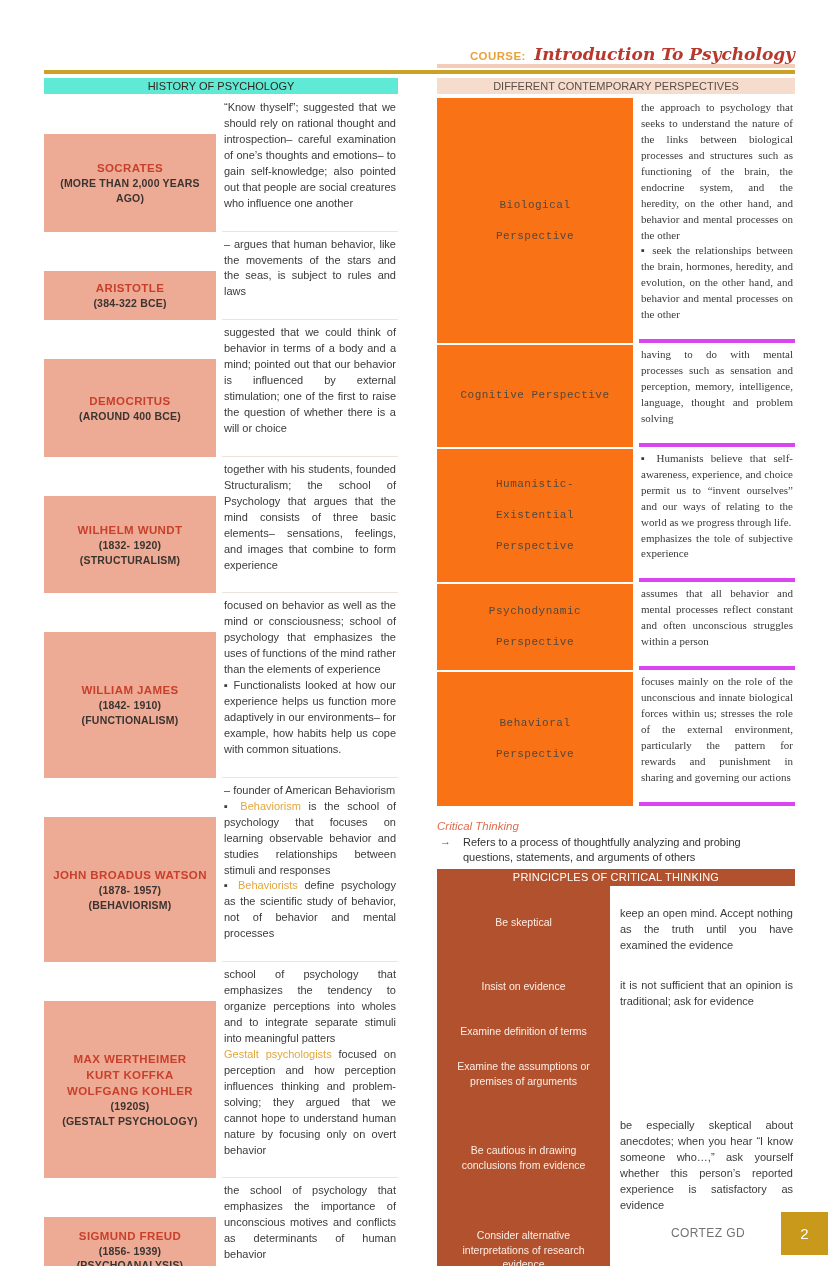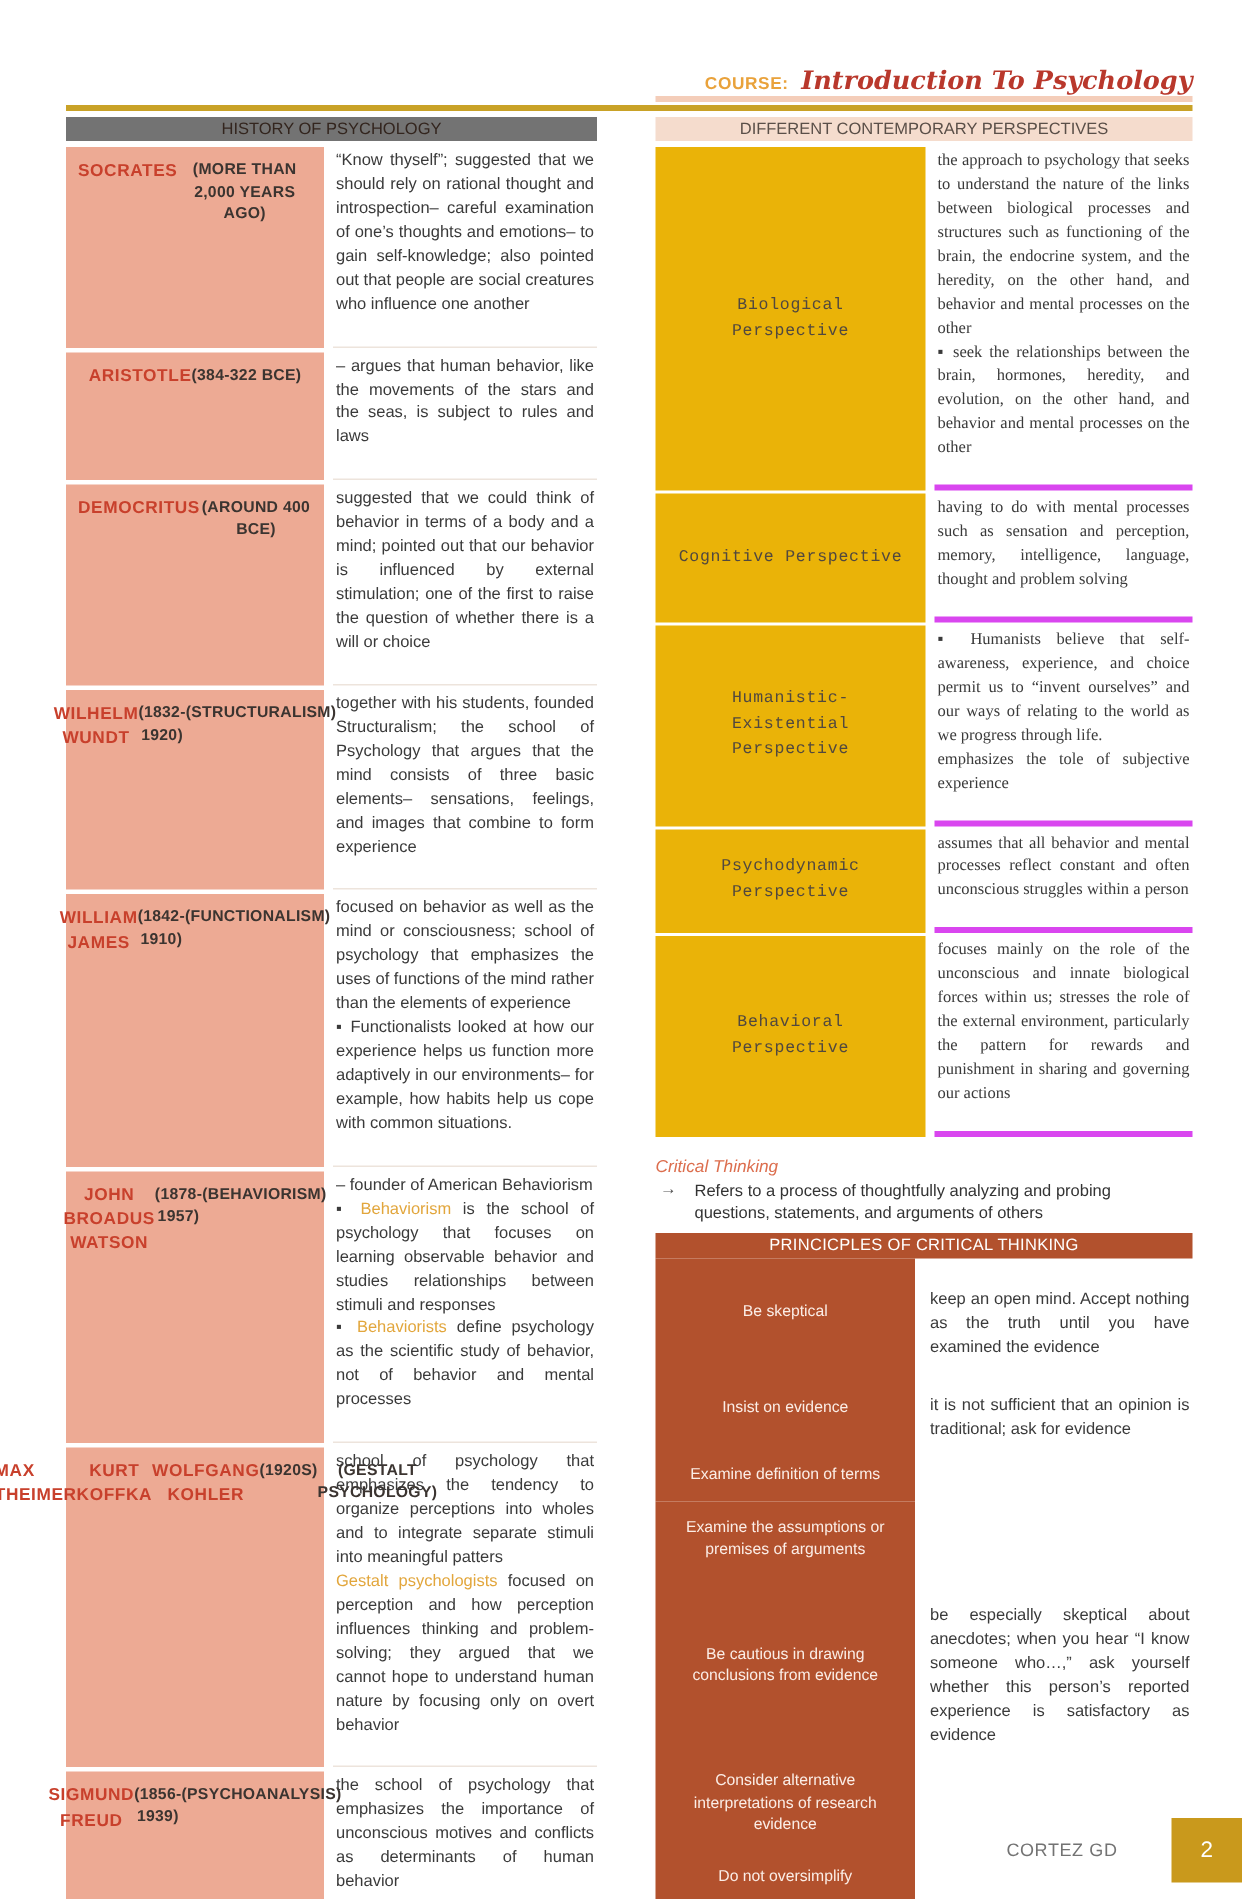--- a/index.html
+++ b/index.html
@@ -18,45 +18,45 @@
     color:#B9382C; font-size:17px; margin-left:4px;
   }
   .top-right-bar { width:358px; height:12px; background:#F4CDB9; }
   .gold-rule { height:4px; background:#C9A227; margin-top:2px; }
 
   .columns { display:flex; gap:39px; margin-top:4px; }
   .col-left { width:354px; }
   .col-right { width:358px; }
 
   .col-header { height:16px; line-height:16px; text-align:center; font-size:11px; margin-bottom:4px; }
-  .col-header.salmon { background:#737373; color:#33251e; }
+  .col-header.salmon { background:#5eead4; color:#33251e; }
   .col-header.pink { background:#F5DCCD; color:#5A4F48; }
 
   
   .h-row { display:flex; gap:6px; margin-bottom:3px; }
   .h-label {
-    width:172px; background:#EDAA94; display:flex; flex-direction:row;
-    justify-content:center; text-align:center; padding:8px 8px;
+    width:172px; background:#EDAA94; display:flex; flex-direction:column;
+    justify-content:center; text-align:center; padding:8px 8px;margin-top:36px;
   }
   .person-name { color:#C8402C; font-weight:bold; font-size:11.5px; letter-spacing:.4px; line-height:1.4; }
   .person-sub { color:#3B3430; font-weight:bold; font-size:10.5px; letter-spacing:.2px; line-height:1.4; }
   .h-desc {
     flex:1; font-size:11px; line-height:1.45; color:#3A3A3A;
     text-align:justify; padding:2px 2px 19px 2px; border-bottom:1px solid #EDE4DC;
   }
   .seg.gold { color:#E2A63C; }
   .seg.gold-italic { color:#E2A63C; }
 
   
   .p-row { display:flex; gap:6px; margin-bottom:2px; }
   .p-label {
-    width:180px; background:#eab308; display:flex; flex-direction:column;
+    width:196px; background:#f97316; display:flex; flex-direction:column;
     justify-content:center; text-align:center; padding:8px 6px;
     font-family:"Liberation Mono", monospace; font-size:11px;
-    color:#51483F; letter-spacing:.5px; line-height:1.55;
+    color:#51483F; letter-spacing:.5px; line-height:1.55;gap:14px;
   }
   .p-desc {
     flex:1; font-size:11px; line-height:1.45; color:#3A3A3A;
     text-align:justify; padding:2px 2px 16px 2px; border-bottom:4px solid #d946ef;font-family:Liberation Serif, serif;
   }
 
   
   .critical { margin-top:14px; }
   .crit-heading { color:#DC6E4E; font-style:italic; font-size:11.5px; margin-bottom:3px; }
   .crit-line { display:flex; font-size:11px; color:#333333; }

